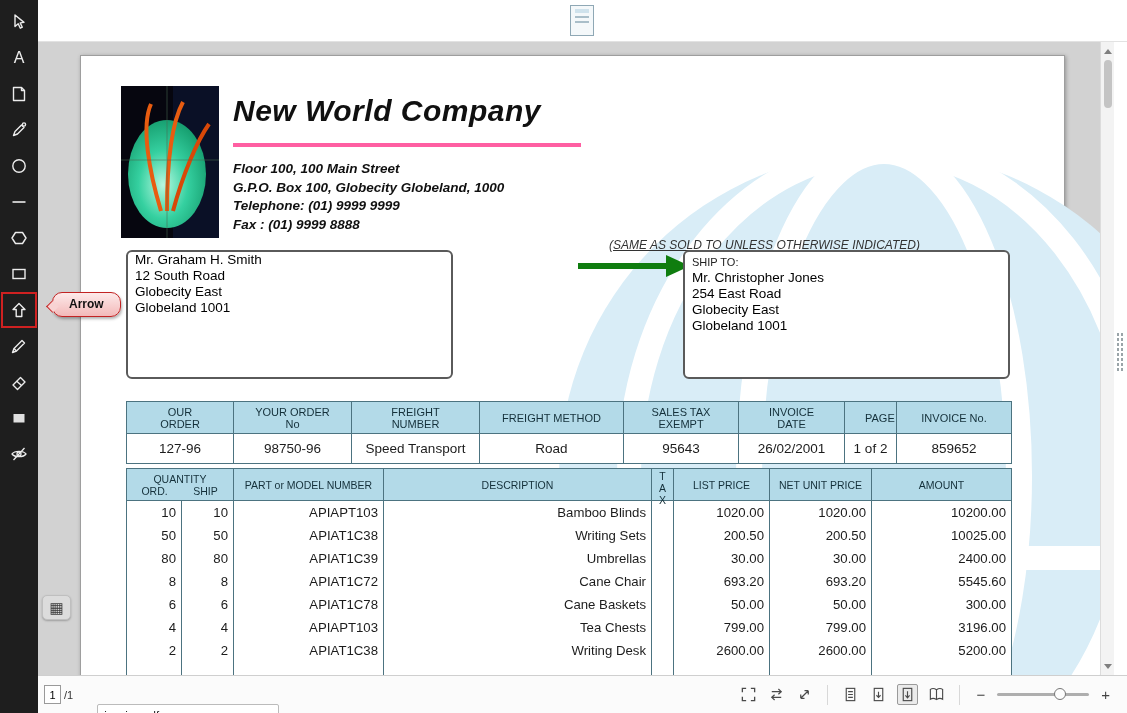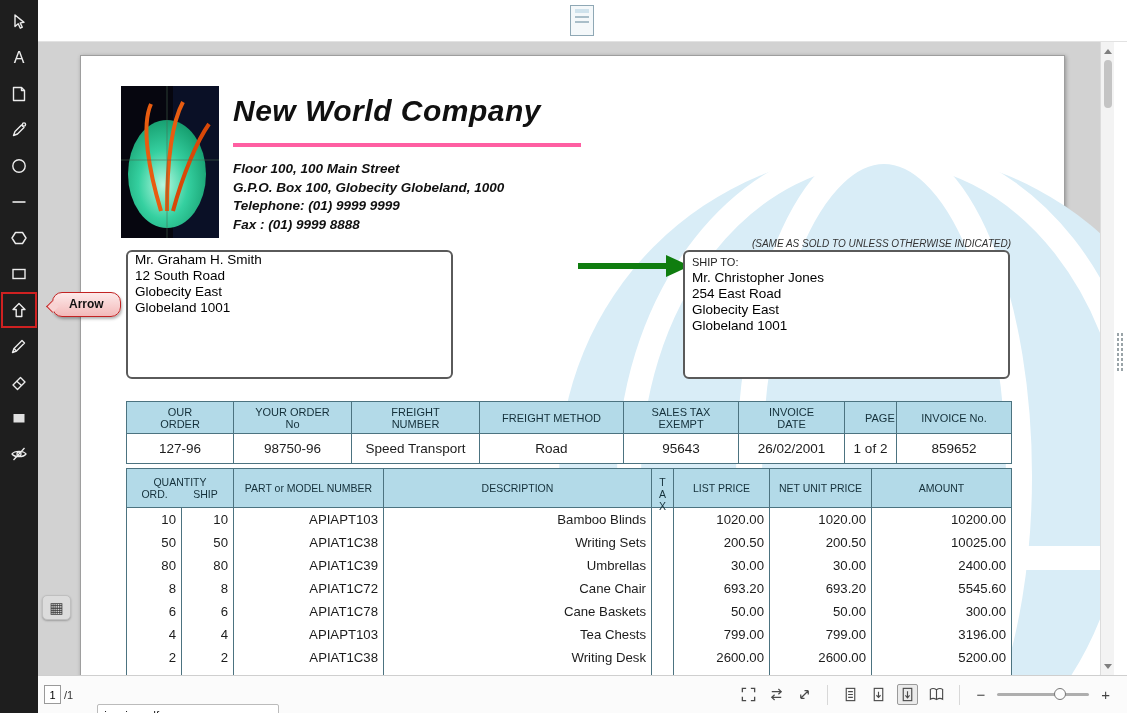--- a/index.html
+++ b/index.html
@@ -28,37 +28,37 @@
   .viewport { position:absolute; left:38px; top:42px; width:1062px; height:633px; background:#d2d2d2; overflow:hidden; }
   .page { position:absolute; left:42px; top:13px; width:985px; height:905px; background:#ffffff; border:1px solid #9e9e9e; box-shadow:1px 1px 4px rgba(0,0,0,.3); }
   .watermark { position:absolute; right:-180px; top:90px; z-index:0; pointer-events:none; }
   .page-content { position:absolute; inset:0; z-index:1; }
 
   
   .logo { position:absolute; left:40px; top:30px; }
   .company-title { position:absolute; left:152px; top:38px; font-size:30px; font-weight:bold; font-style:italic; color:#101010; letter-spacing:.5px; }
   .title-underline { position:absolute; left:152px; top:87px; width:348px; height:4px; }
   .company-address { position:absolute; left:152px; top:104px; font-size:13.5px; font-weight:bold; font-style:italic; color:#101010; line-height:18.5px; }
-  .ship-note { position:absolute; left:528px; top:182px; width:402px; text-align:right; font-size:10px; font-style:italic; color:#333; }
+  .ship-note { position:absolute; left:528px; top:182px; width:402px; font-size:12px; font-style:italic; color:#333;text-decoration:underline; }
   .addr-box { position:absolute; width:327px; height:129px; border:2px solid #5a5a5a; border-radius:6px; background:#fff; }
   .sold-box { left:45px; top:194px; }
   .ship-box { left:602px; top:194px; }
   .addr-label { font-size:11px; color:#222; margin:4px 0 2px 7px; }
   .addr-line { font-size:13.5px; color:#000000; line-height:16px; margin-left:7px; }
   .green-arrow { position:absolute; left:497px; top:199px; width:114px; height:22px; }
   .ga-shaft { position:absolute; left:0; top:8px; width:90px; height:6px; }
   .ga-head { position:absolute; left:88px; top:0; width:0; height:0; border-top:11px solid transparent; border-bottom:11px solid transparent; border-left:24px solid #0f7d0f; }
 
   table { border-collapse:collapse; table-layout:fixed; }
   .order-table { position:absolute; left:45px; top:345px; width:885px; }
   .order-table th { background:#b3dae8; border:1px solid #4c7380; font-size:11px; font-weight:normal; color:#14303a; height:32px; padding:1px 20px; text-align:center; line-height:12px; }
   .order-table td { background:#fff; border:1px solid #4c7380; font-size:13.5px; color:#1c1c1c; height:30px; text-align:center; }
 
   .items-table { position:absolute; left:45px; top:412px; width:885px; border:1px solid #4c7380; }
-  .items-table th { background:#b3dae8; border:1px solid #4c7380; font-size:10.5px; font-weight:normal; color:#14303a; height:32px; padding:7px 2px; text-align:center; line-height:12px; }
+  .items-table th { background:#b3dae8; border:1px solid #4c7380; font-size:10.5px; font-weight:normal; color:#14303a; height:32px; padding:1px 2px; text-align:center; line-height:12px; }
   .items-table td { border-left:1px solid #4c7380; border-right:1px solid #4c7380; font-size:13.2px; color:#1c1c1c; height:23px; padding:0 5px; background:#fff; }
   .qty-split { display:flex; }
   .qty-split span { flex:1; }
   .tax-head { writing-mode:vertical-lr; text-orientation:upright; font-size:6.5px; padding:0; letter-spacing:0; line-height:1; }
   .c-right { text-align:right; }
   .c-left { text-align:right; padding-left:7px; }
   .filler td { height:250px; }
 
   
   .vscroll { position:absolute; left:1100px; top:42px; width:14px; height:633px; background:#f3f3f3; border-left:1px solid #dcdcdc; z-index:10; }

